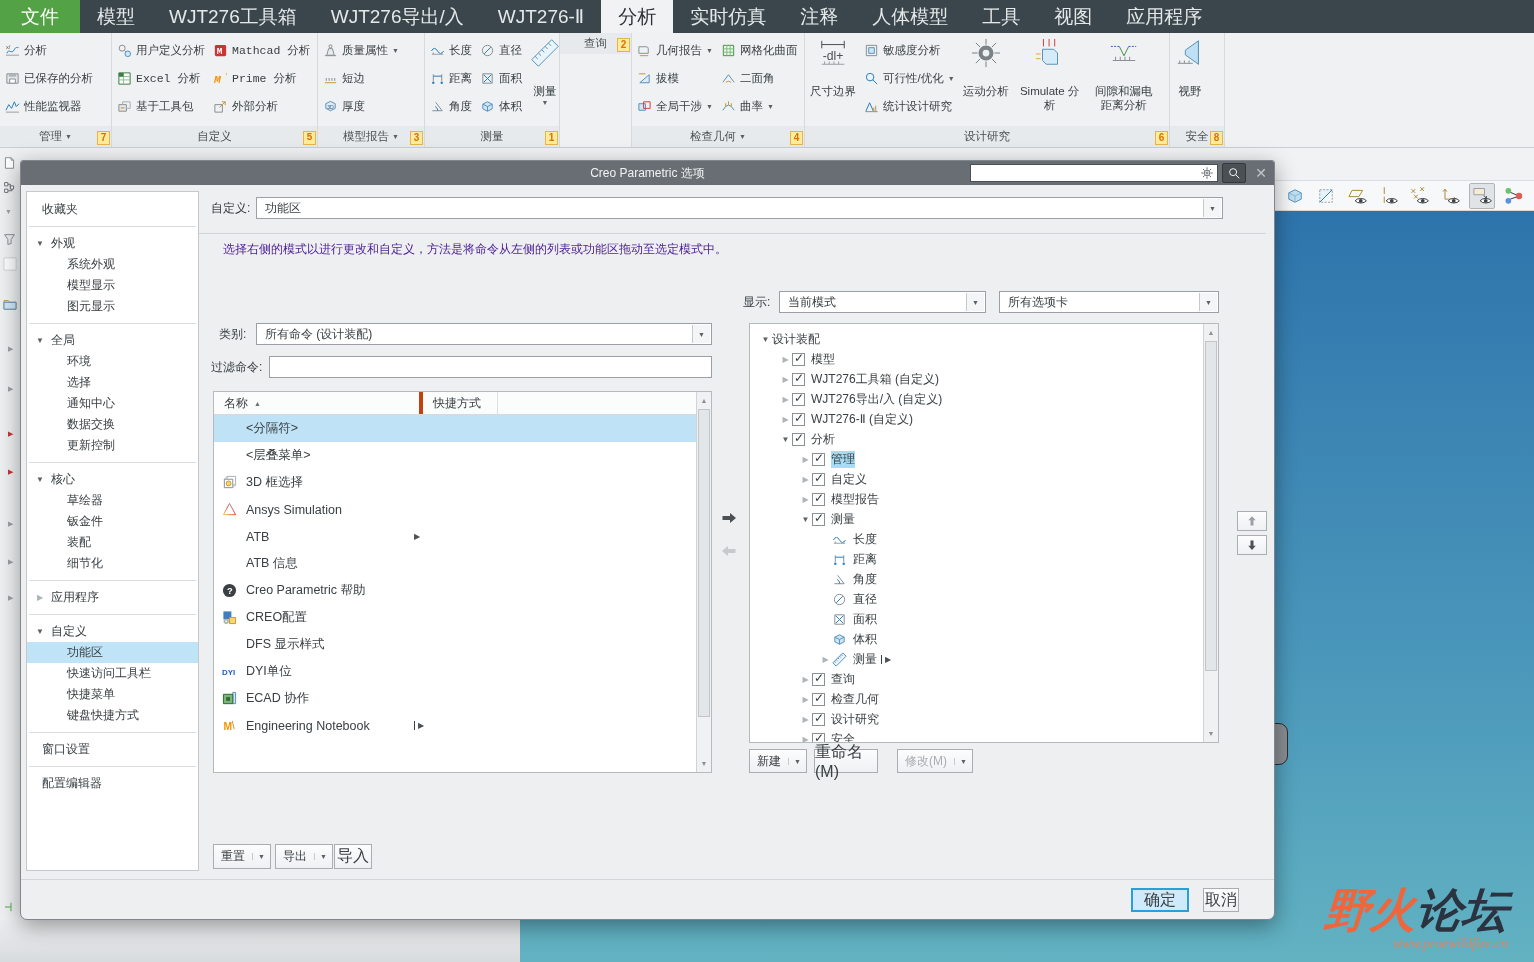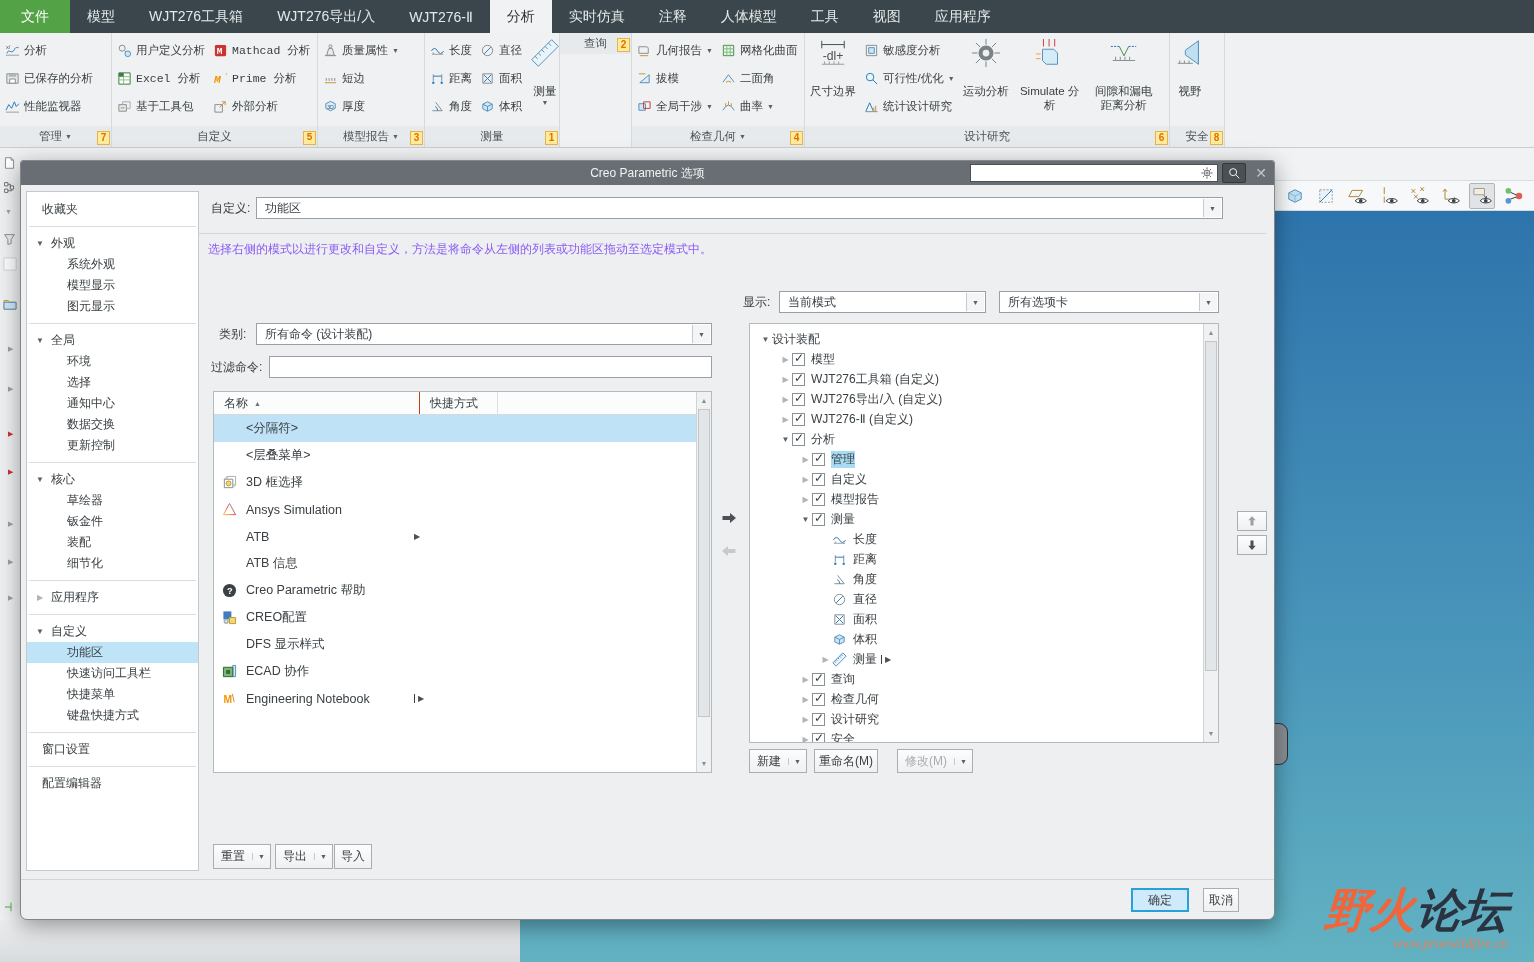--- a/index.html
+++ b/index.html
@@ -3,21 +3,21 @@
 <meta charset="utf-8">
 <style>
   *{box-sizing:border-box;margin:0;padding:0}
   html,body{background:#cfd3d6}
   .stage{position:relative;width:1534px;height:962px;overflow:hidden;background:#eef0f1;
          font-family:"Liberation Sans",sans-serif;color:#3a4044;-webkit-font-smoothing:antialiased}
   svg{display:block}
   svg *{stroke-width:1;vector-effect:non-scaling-stroke}
   
   .tabbar{position:absolute;left:0;top:0;right:0;height:33px;background:#3a464c;display:flex;z-index:4}
-  .tab{color:#e4e8e9;font-size:14px;padding:0 17px;display:flex;align-items:center;white-space:nowrap}
+  .tab{color:#e4e8e9;font-size:19px;padding:0 17px;display:flex;align-items:center;white-space:nowrap}
   .tab.file{background:#53a245;color:#fff;padding:0 21px}
   .tab.active{background:#f0f2f3;color:#2b3135}
   .ribbon-body{position:absolute;left:0;top:33px;right:0;height:115px;background:#eff1f2;
                border-bottom:1px solid #c9ced1;display:flex;z-index:4}
   .rgroup{position:relative;border-right:1px solid #d6dadc;display:flex;flex-direction:column;flex:none}
   .rg-content{flex:1;display:flex;align-items:flex-start;padding:3px 1px 0 2px;gap:2px;overflow:hidden}
   .rg-label{height:21px;background:#e7eaec;display:flex;align-items:center;justify-content:center;
             font-size:11.5px;color:#4a5054;position:relative;gap:3px}
   .badge{position:absolute;right:1px;bottom:2px;background:#ffeb9c;border:1px solid #e8b34b;color:#e07000;
          font-size:10px;font-weight:bold;min-width:13px;height:14px;line-height:12px;text-align:center}
@@ -57,57 +57,57 @@
               border:1px solid #4a5054;display:flex;align-items:center;justify-content:flex-end;padding-right:3px}
   .mag-btn{position:absolute;right:28px;top:2px;width:24px;height:20px;background:#4a5054;
            border:1px solid #33383c;border-radius:2px;display:flex;align-items:center;justify-content:center}
   .close-btn{position:absolute;right:7px;top:2px;color:#c2c6c9;font-size:14px;line-height:20px}
   .lbl{position:absolute;font-size:12px;line-height:22px;white-space:nowrap}
   .ddown{position:absolute;background:#fff;border:1px solid #9aa0a5;height:22px;display:flex;align-items:center;
          font-size:12px;padding:0 24px 0 8px;white-space:nowrap}
   .dd-arrow{position:absolute;right:1px;top:1px;bottom:1px;width:18px;border-left:1px solid #c6cacd;
             display:flex;align-items:center;justify-content:center;color:#5a6064;font-size:7px;background:#f4f5f6}
   .hr{position:absolute;left:8px;right:8px;border-top:1px solid #d2d6d9}
-  .desc{position:absolute;left:187px;top:80px;font-size:12px;color:#8b5cf6}
+  .desc{position:absolute;left:202px;top:80px;font-size:12px;color:#4c1d95}
   .tinput{position:absolute;background:#fff;border:1px solid #9aa0a5;height:22px;font-size:12px;padding:0 6px;
           font-family:"Liberation Sans",sans-serif}
   
   .sidebar{position:absolute;left:5px;top:30px;width:173px;height:680px;background:#fff;
            border:1px solid #c5c9cc;font-size:12px;padding-top:7px;overflow:hidden}
   .sb-item{height:21px;line-height:21px;white-space:nowrap}
   .sb-top{padding-left:15px}
   .sb-head{padding-left:8px;display:flex;align-items:center;gap:6px}
   .sb-head .exp{width:10px;font-size:8px;color:#5a6064;text-align:center}
   .sb-head .exp.closed{color:#aeb4b8}
   .sb-child{padding-left:40px}
   .sb-child.selected{background:#bfe3f7}
   .sb-div{border-top:1px solid #d9dde0;margin:6px 2px}
   
   .ctable{position:absolute;left:192px;top:230px;width:499px;height:382px;background:#fff;border:1px solid #b5babd}
   .chead{position:absolute;left:0;top:0;right:15px;height:23px;background:#fbfcfc;border-bottom:1px solid #d6dadc;
          display:flex;font-size:12px;color:#3a4044}
   .chcell{display:flex;align-items:center;padding-left:10px;gap:6px}
   .chcell.c1{width:205px}
-  .chcell.c2{width:78px;border-left:1px solid #c2410c}
+  .chcell.c2{width:78px;border-left:4px solid #c2410c}
   .chcell.c3{flex:1;border-left:1px solid #dde1e3}
   .sort{font-size:7px;color:#6a7074}
   .cbody{position:absolute;left:0;top:23px;right:15px;bottom:0;overflow:hidden}
   .crow{display:flex;align-items:center;height:27px;font-size:12.5px;padding-left:8px;white-space:nowrap}
   .crow.sel{background:#bfe2f6}
   .cicon{width:24px;display:flex;justify-content:flex-start}
   .cname{width:168px;overflow:hidden}
   .submenu{font-size:8px;color:#4a5054}
   .submenu.with-cursor{border-left:1px solid #3a4044;padding-left:3px}
   .vscroll{position:absolute;right:0;top:0;bottom:0;width:15px;background:#f0f1f2;border-left:1px solid #d0d4d6}
   .vs-a{position:absolute;left:0;right:0;height:15px;display:flex;align-items:center;justify-content:center;
         font-size:7px;color:#8a9094}
   .vs-a.up{top:1px}.vs-a.dn{bottom:1px}
   .vs-thumb{position:absolute;left:1px;right:1px;background:#e3e6e8;border:1px solid #c2c6c9}
   
-  .btn{background:linear-gradient(#fdfdfe,#eef0f1);border:1px solid #a8aeb2;font-size:12px;color:#3a4044;
+  .btn{background:linear-gradient(#fdfdfe,#eef0f1);border:1px solid #a8aeb2;font-size:16px;color:#3a4044;
        display:inline-flex;align-items:center;justify-content:center;position:absolute}
   .btn.primary{border:2px solid #29a0da;background:#cfeafa}
   .splitbtn{position:absolute;display:flex;align-items:center;border:1px solid #a8aeb2;
             background:linear-gradient(#fdfdfe,#eef0f1);font-size:12px}
   .sb-main{display:flex;align-items:center;padding:0 7px}
   .sb-car{display:flex;align-items:center;padding:0 5px;border-left:1px solid #c6cacd;font-size:7px;color:#5a6064}
   .splitbtn.disabled{color:#a8adb1}
   
   .tpanel{position:absolute;left:728px;top:162px;width:470px;height:420px;background:#fff;
           border:1px solid #b5babd;overflow:hidden;padding-top:5px}
@@ -769,20 +769,28 @@
             </span>
             <span class="cname">CREO配置</span>
           </div>
           <div class="crow">
             <span class="cicon"></span>
             <span class="cname">DFS 显示样式</span>
           </div>
           <div class="crow">
             <span class="cicon">
               <svg class="icn" width="15" height="15" viewBox="0 0 16 16">
+                <text x="0" y="12" font-size="8.5" font-weight="bold" fill="#1a5dc8">DYI</text>
+              </svg>
+            </span>
+            <span class="cname">DYI单位</span>
+          </div>
+          <div class="crow">
+            <span class="cicon">
+              <svg class="icn" width="15" height="15" viewBox="0 0 16 16">
                 <rect x="11.5" y="1.5" width="3" height="12" fill="#cfe6f7" stroke="#5b93bb"></rect>
                 <rect x="1.5" y="3.5" width="10" height="10" fill="#7cb47c" stroke="#2e6b2e"></rect>
                 <rect x="4.5" y="6.5" width="4" height="4" fill="#2e6b2e"></rect>
               </svg>
             </span>
             <span class="cname">ECAD 协作</span>
           </div>
           <div class="crow">
             <span class="cicon">
               <svg class="icn" width="15" height="15" viewBox="0 0 16 16">

